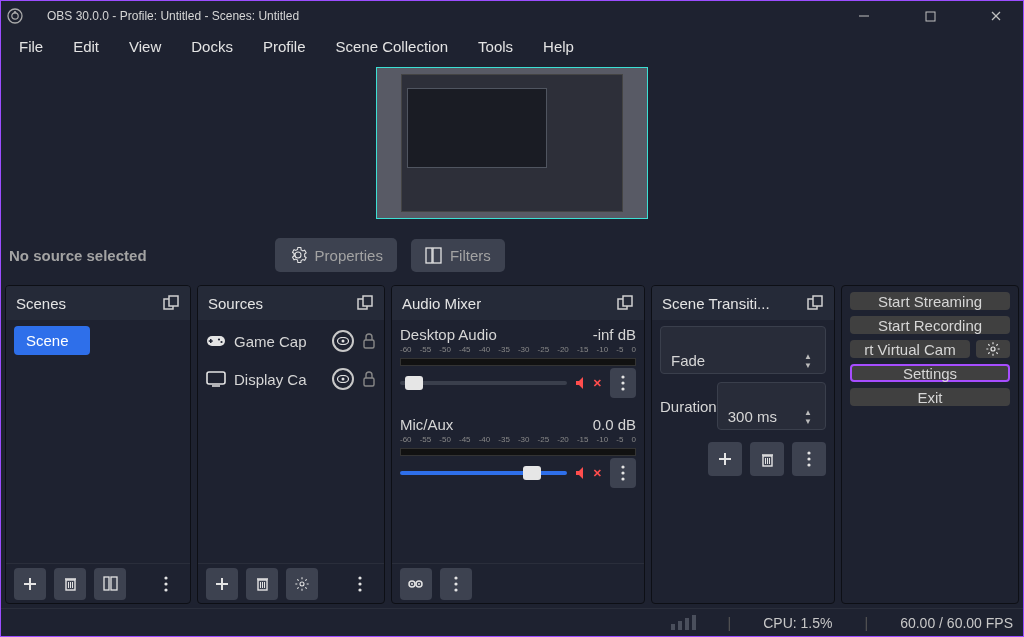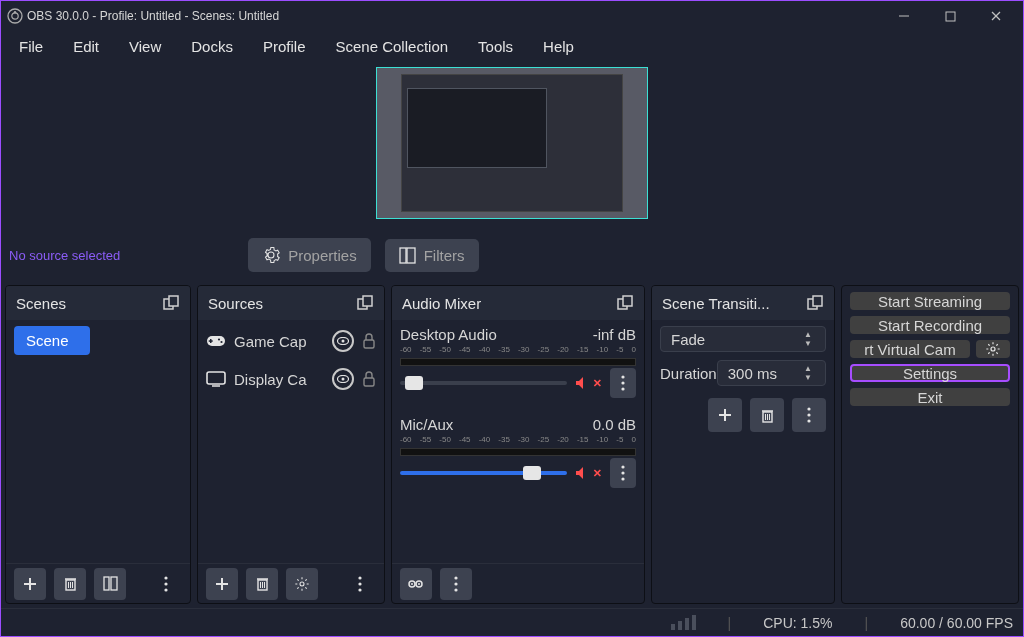--- a/index.html
+++ b/index.html
@@ -16,21 +16,21 @@
   flex-direction: column;
 }
 
 
 .titlebar {
   height: 30px;
   display: flex;
   align-items: center;
   padding: 0 6px;
   background: #1e2230;
-  gap: 4px;
+  gap: 24px;
 }
 .titlebar .title-text { font-size: 12px; color: #d6d6d6; }
 .titlebar .spacer { flex: 1; }
 .winbtn { width: 42px; height: 28px; display: flex; align-items: center; justify-content: center; color: #bfbfbf; }
 
 
 .menubar {
   height: 30px;
   display: flex;
   align-items: center;
@@ -74,21 +74,21 @@
 
 
 .toolbar {
   height: 52px;
   display: flex;
   align-items: center;
   gap: 14px;
   padding: 0 6px;
   background: #1e2230;
 }
-.toolbar .no-source-text { font-size: 13px; color: #8b5cf6; padding-left: 2px; }
+.toolbar .no-source-text { font-size: 15px; color: #a3a3a3; padding-left: 2px; font-weight: bold; }
 .toolbar .gap { flex: 0 0 100px; }
 .tbtn {
   background: #3d4250;
   border-radius: 5px;
   padding: 8px 14px;
   display: flex;
   align-items: center;
   gap: 8px;
   font-size: 15px;
   cursor: pointer;
@@ -205,24 +205,24 @@
   border-radius: 4px;
   display: flex; align-items: center; justify-content: center;
   cursor: pointer;
 }
 
 
 .select-box {
   background: #282c39;
   border: 1px solid #3a3f4c;
   border-radius: 4px;
-  height: 26px;
-  display: flex;
-  align-items: center;
-  padding: 12px 10px;
+  height: 48px;
+  display: flex;
+  align-items: flex-end;
+  padding: 4px 10px;
   font-size: 15px;
   gap: 8px;
 }
 .select-box .flex { flex: 1; }
 .stepper { width: 14px; display: flex; flex-direction: column; gap: 2px; }
 .stepper .ar { font-size: 8px; line-height: 7px; color: #bbb; text-align: center; }
 .trans-row {
   display: flex;
   align-items: center;
   gap: 0;

